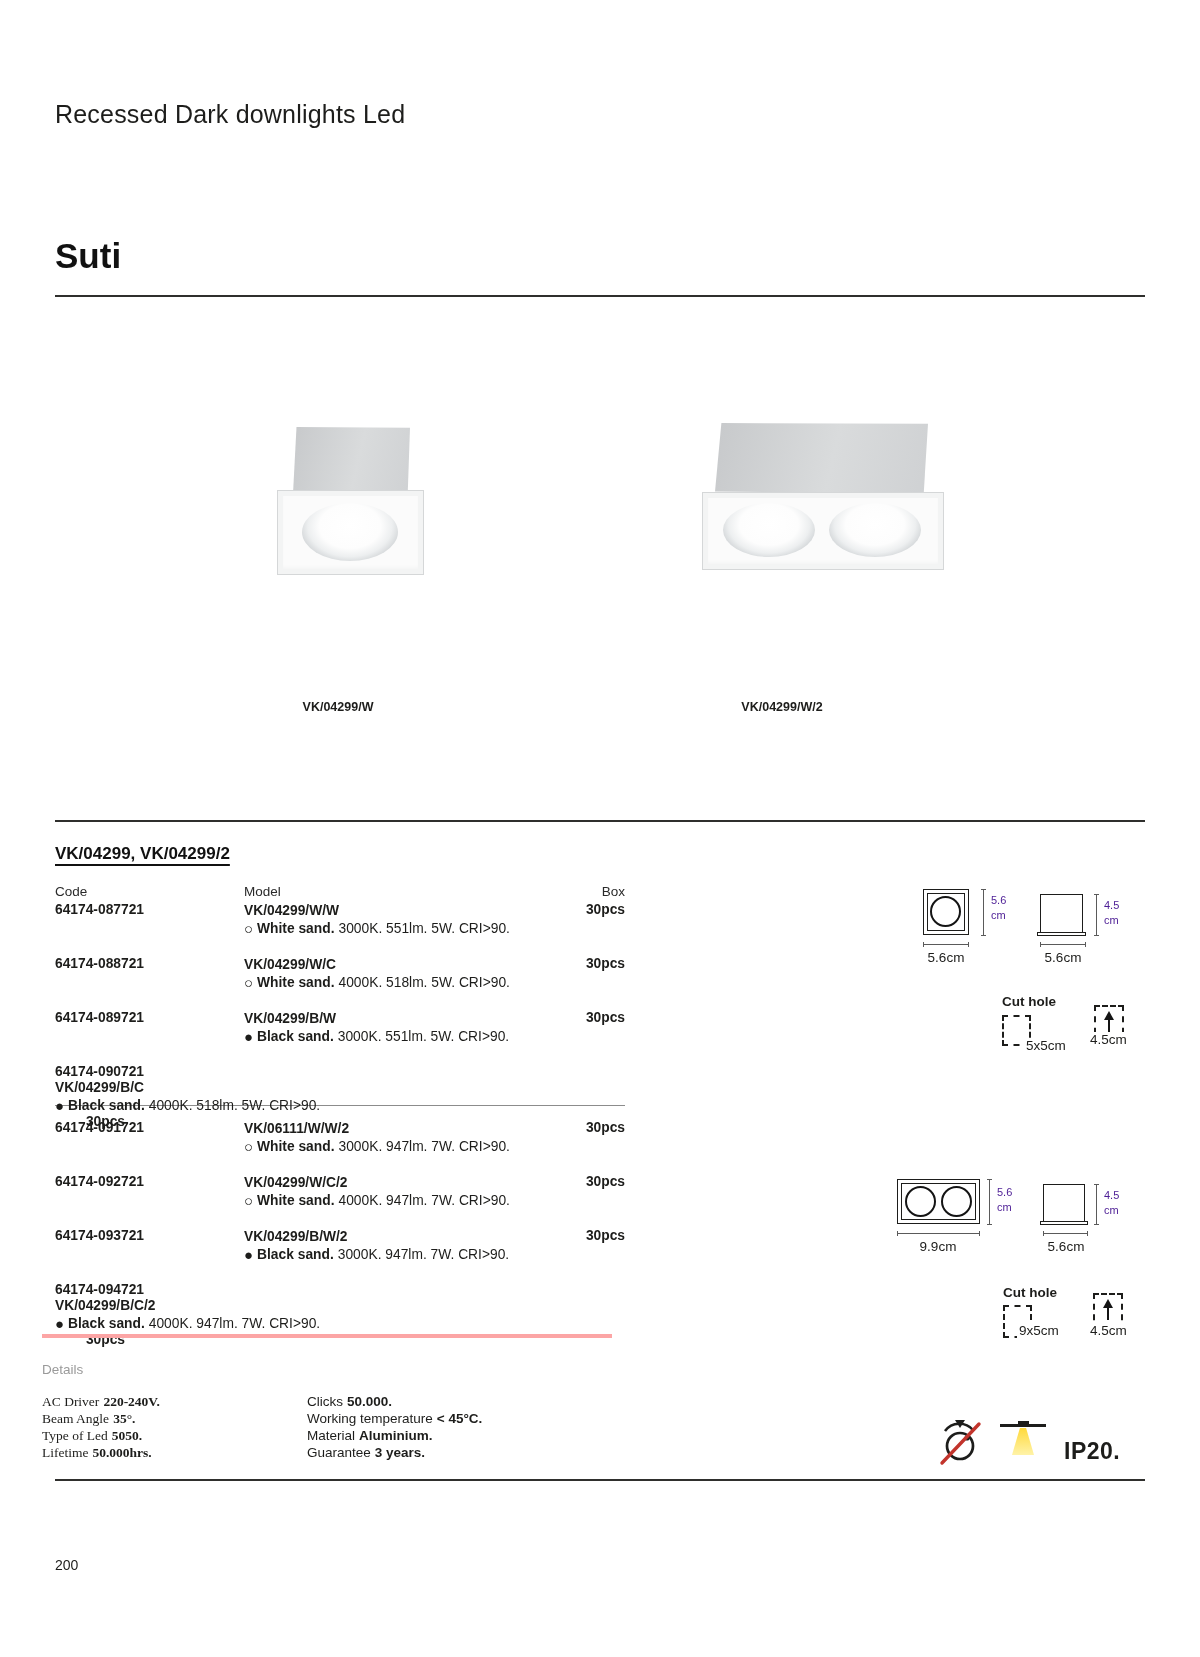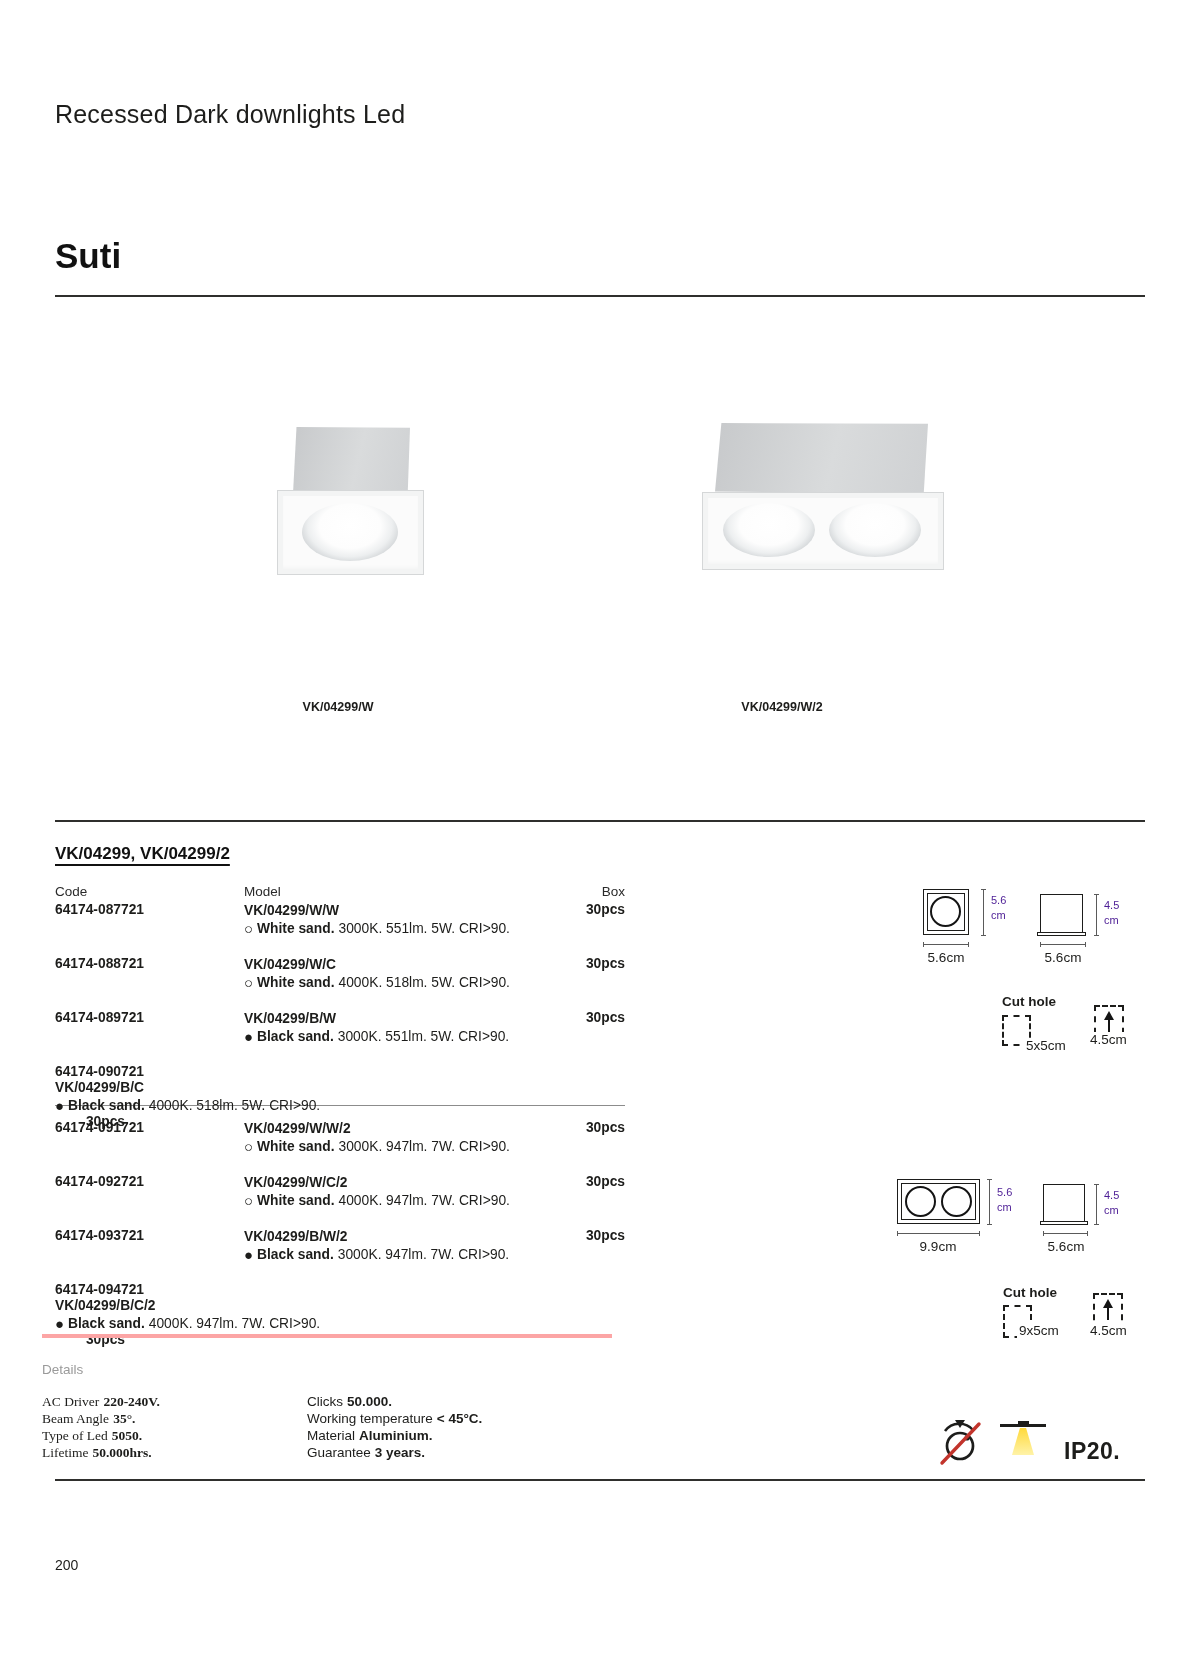--- a/index.html
+++ b/index.html
@@ -165,21 +165,21 @@
         </div>
       </div>
       <div class="t-box">30pcs</div>
     </div>
 
     <div class="group-divider"></div>
 
     <div class="t-row">
       <div class="t-code">64174-091721</div>
       <div class="t-model">
-        <div class="t-model-name">VK/04299/W/W/2</div>
+        <div class="t-model-name">VK/06111/W/W/2</div>
         <div class="t-desc">
           <span class="t-dot">○</span><span class="t-finish">White sand.</span><span>3000K. 947lm. 7W. CRI&gt;90.</span>
         </div>
       </div>
       <div class="t-box">30pcs</div>
     </div>
 
     <div class="t-row">
       <div class="t-code">64174-092721</div>
       <div class="t-model">

